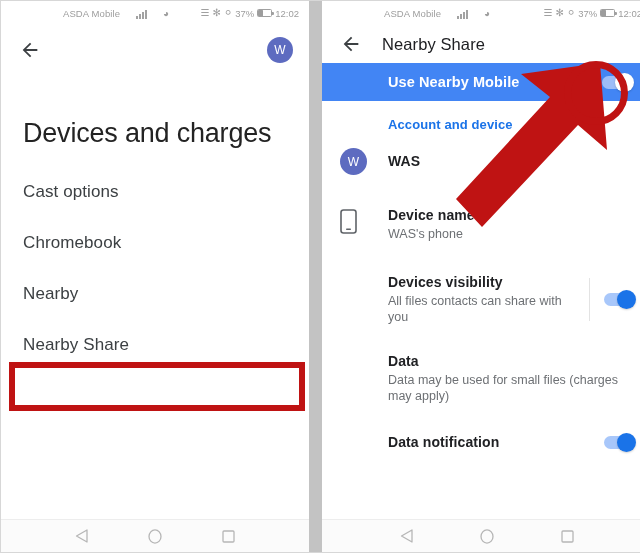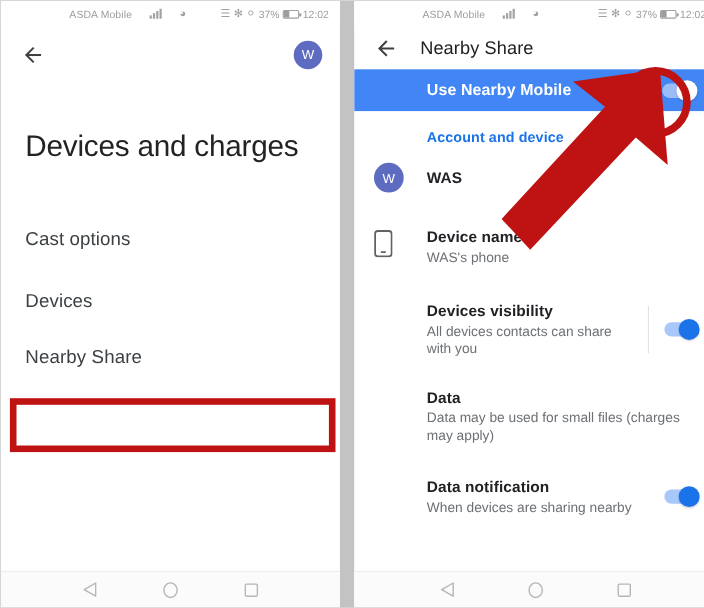--- a/index.html
+++ b/index.html
@@ -31,21 +31,21 @@
 
   
   .statusbar{
     height:24px;
     display:flex;align-items:center;
     font-size:9.5px;color:#9a9a9a;
     padding:0 8px 0 0;
     background:#ffffff;
     position:relative;
   }
-  .sb-left{display:flex;align-items:flex-start;gap:16px;margin-left:62px;}
+  .sb-left{display:flex;align-items:flex-end;gap:16px;margin-left:62px;}
   .sb-carrier{letter-spacing:.1px;font-size:9.5px;color:#9d9d9d;}
   .sb-right{position:absolute;right:10px;display:flex;align-items:center;gap:3px;color:#9d9d9d;font-size:9.5px;}
   .sb-ico{display:inline-block;line-height:1;font-size:10px;color:#a0a0a0;}
   .bars{display:inline-flex;align-items:flex-end;gap:1px;height:9px;}
   .bars i{display:block;width:2px;background:#a2a2a2;}
   .bars i:nth-child(1){height:3px}
   .bars i:nth-child(2){height:5px}
   .bars i:nth-child(3){height:7px}
   .bars i:nth-child(4){height:9px}
   .battery{
@@ -70,21 +70,21 @@
     display:flex;align-items:center;justify-content:center;
     font-size:12px;font-weight:400;
   }
   .page-title{
     font-size:27px;line-height:33px;color:#232323;font-weight:400;
     padding:42px 24px 0 22px;letter-spacing:-0.2px;
   }
   .menu{margin-top:32px;}
   .menu-item{
     font-size:17px;color:#3c4043;padding:0 22px;height:46px;
-    display:flex;align-items:flex-end;box-sizing:border-box;letter-spacing:.1px;
+    display:flex;align-items:flex-start;box-sizing:border-box;letter-spacing:.1px;
   }
   .menu-gap{height:5px;}
   .highlight-box{
     position:absolute;left:8px;top:361px;width:296px;height:49px;
     border:6px solid #bf1313;box-sizing:border-box;background:transparent;
   }
 
   
   .navbar{
     position:absolute;bottom:0;left:0;right:0;height:33px;
@@ -187,23 +187,26 @@
       </div>
     </div>
 
     <div class="page-title">Devices and charges</div>
 
     <div class="menu">
       <div class="menu-item">
         <span>Cast options</span>
       </div>
       <div class="menu-gap"></div>
+      <div class="menu-item">
+        <span>Chromebook</span>
+      </div>
       <div class="menu-gap"></div>
       <div class="menu-item">
-        <span>Devices</span>
+        <span>Nearby</span>
       </div>
       <div class="menu-gap"></div>
       <div class="menu-item">
         <span>Nearby Share</span>
       </div>
     </div>
 
     <div class="highlight-box"></div>
 
     <div class="navbar">
@@ -291,21 +294,21 @@
       <div class="body">
         <div class="title">Device name</div>
         <div class="sub">WAS's phone</div>
       </div>
     </div>
 
     <div class="row" style="margin-top:32px;">
       <div class="ico"></div>
       <div class="body">
         <div class="title">Devices visibility</div>
-        <div class="sub">All devices contacts can share with you</div>
+        <div class="sub">All files contacts can share with you</div>
       </div>
       <div class="divider-v"></div>
       <div class="toggle-cell">
         <div class="switch on-blue">
             <span class="knob"></span>
           </div>
       </div>
     </div>
 
     <div class="row" style="margin-top:28px;">
@@ -313,21 +316,20 @@
       <div class="body">
         <div class="title">Data</div>
         <div class="sub">Data may be used for small files (charges may apply)</div>
       </div>
     </div>
 
     <div class="row" style="margin-top:30px;">
       <div class="ico"></div>
       <div class="body">
         <div class="title">Data notification</div>
-        <div class="sub">When devices are sharing nearby</div>
       </div>
       <div class="toggle-cell">
         <div class="switch on-blue">
             <span class="knob"></span>
           </div>
       </div>
     </div>
 
     <div class="anno">
       <svg width="330" height="551" viewBox="0 0 330 551">

